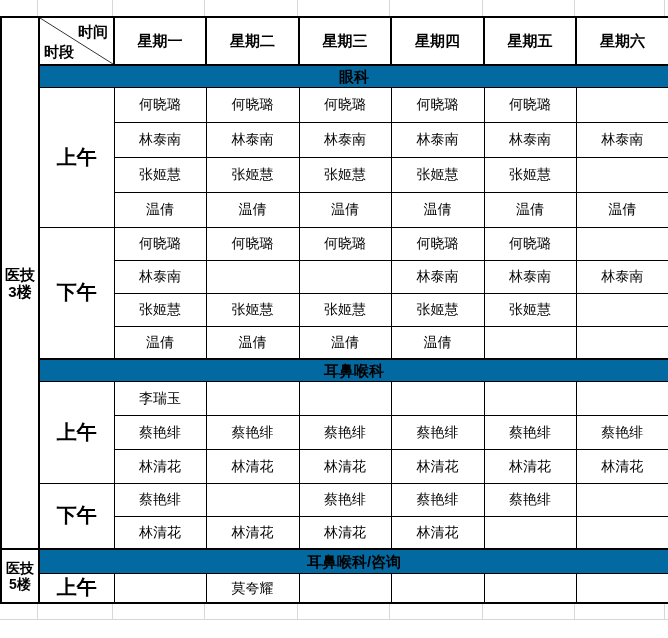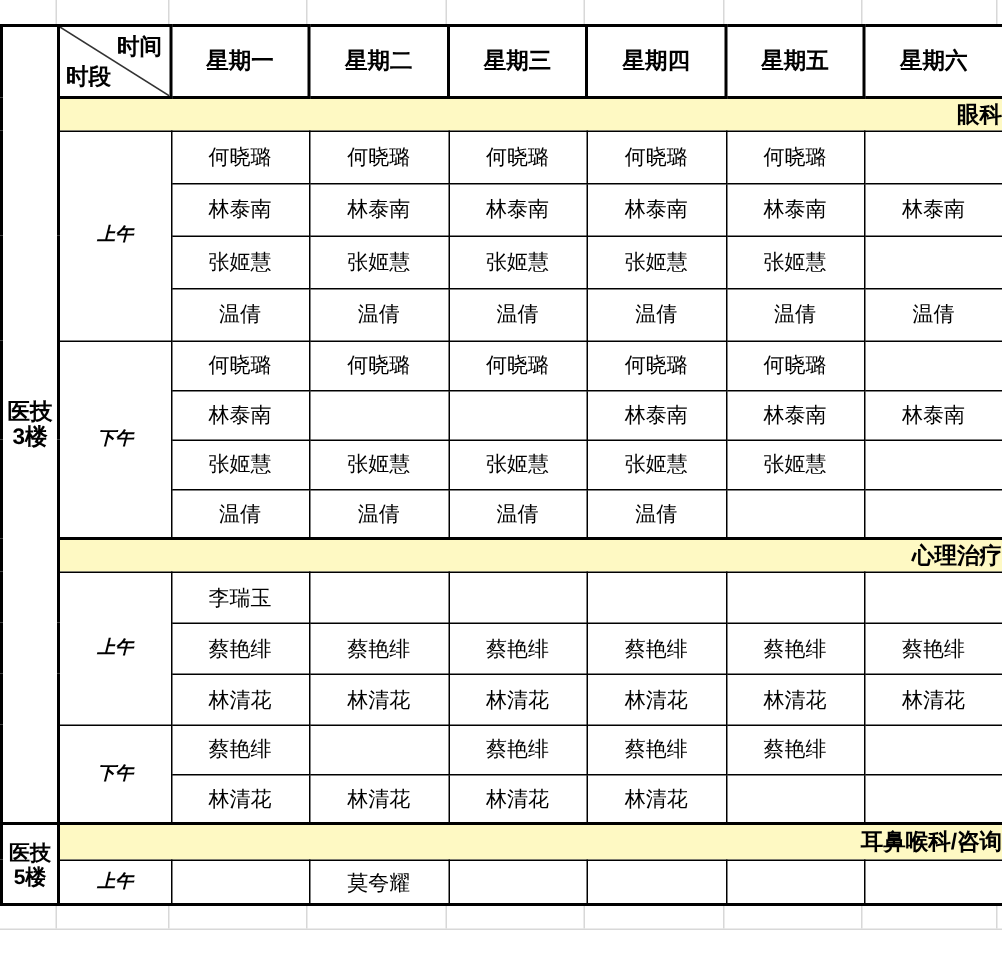--- a/index.html
+++ b/index.html
@@ -19,22 +19,22 @@
   tr.r-hdr { height:48px; }
   tr.r-band { height:22px; }
   tr.r-band2 { height:24px; }
   tr.r-n35 { height:35px; }
   tr.r-n33 { height:33px; }
   tr.r-n34 { height:34px; }
   tr.r-last { height:30px; }
 
   tr.r-hdr td { border-width:2px; font-weight:bold; font-size:15px; }
   td.floor { border-width:2px; font-weight:bold; font-size:14px; white-space:pre-line;margin-left:26px; }
-  td.band  { background:#fef9c3; font-weight:bold; font-size:15px; border-width:1px; border-top-width:2px;text-align:right; }
-  td.time  { font-weight:bold; font-size:12px;font-style:italic; }
+  td.band  { background:#0369a1; font-weight:bold; font-size:15px; border-width:1px; border-top-width:2px; }
+  td.time  { font-weight:bold; font-size:20px; }
   td.name  { font-weight:normal; }
 
   td.corner { position:relative;text-align:center; }
   td.corner svg { position:absolute; left:0; top:0; width:100%; height:100%; }
   td.corner .t-top { position:absolute; top:5px; right:5px; font-weight:bold; font-size:15px; }
   td.corner .t-bottom { position:absolute; bottom:4px; left:4px; font-weight:bold; font-size:15px; }
 </style>
 </head>
 <body>
 
@@ -148,21 +148,21 @@
     <tr class="r-n33">
       <td class="name">温倩</td>
       <td class="name">温倩</td>
       <td class="name">温倩</td>
       <td class="name">温倩</td>
       <td class="name"></td>
       <td class="name"></td>
     </tr>
 
     <tr class="r-band">
-      <td class="band" colspan="7">心理治疗</td>
+      <td class="band" colspan="7">耳鼻喉科</td>
     </tr>
 
     <tr class="r-n34">
       <td class="time" rowspan="3">上午</td>
       <td class="name">李瑞玉</td>
       <td class="name"></td>
       <td class="name"></td>
       <td class="name"></td>
       <td class="name"></td>
       <td class="name"></td>

